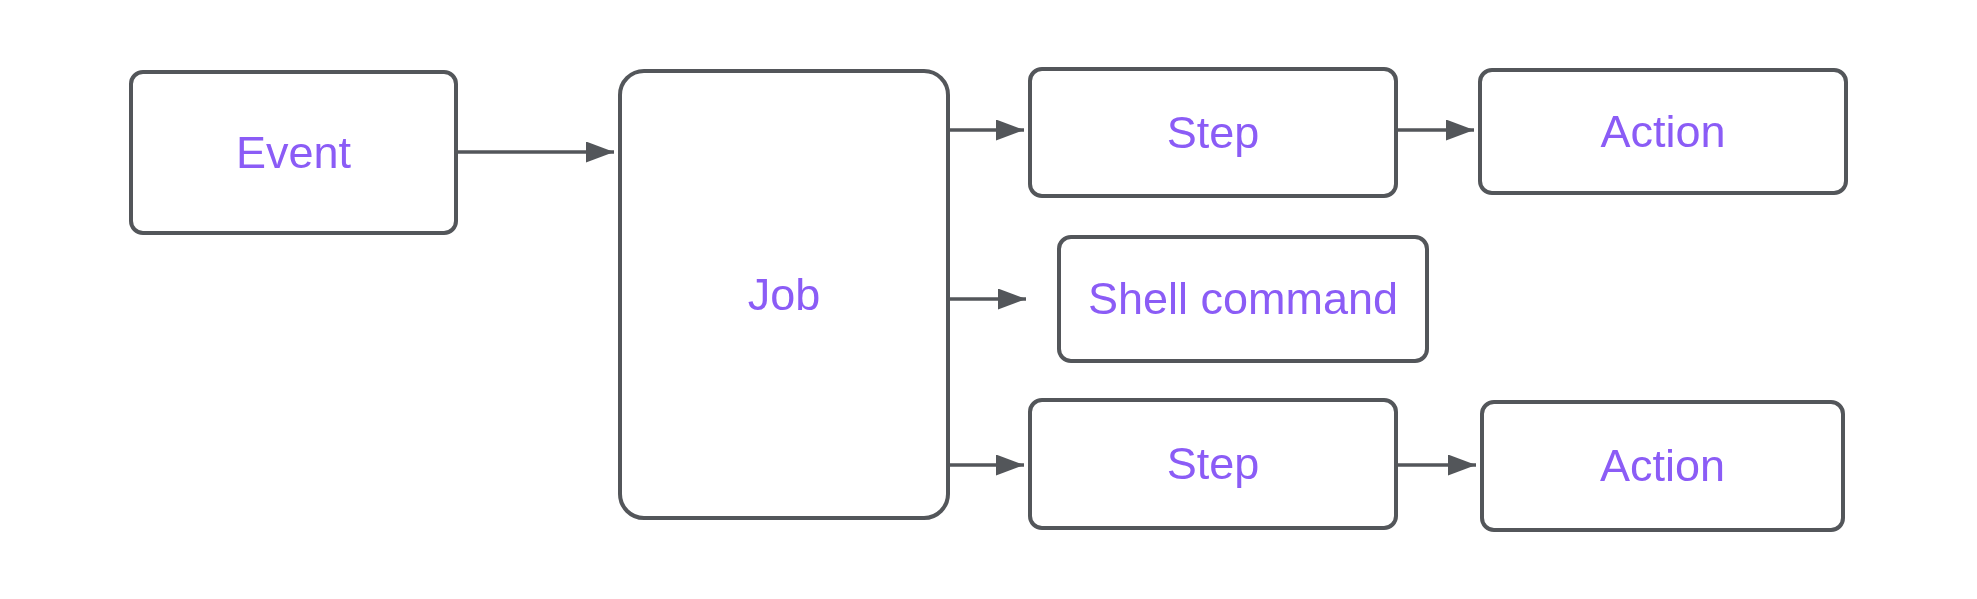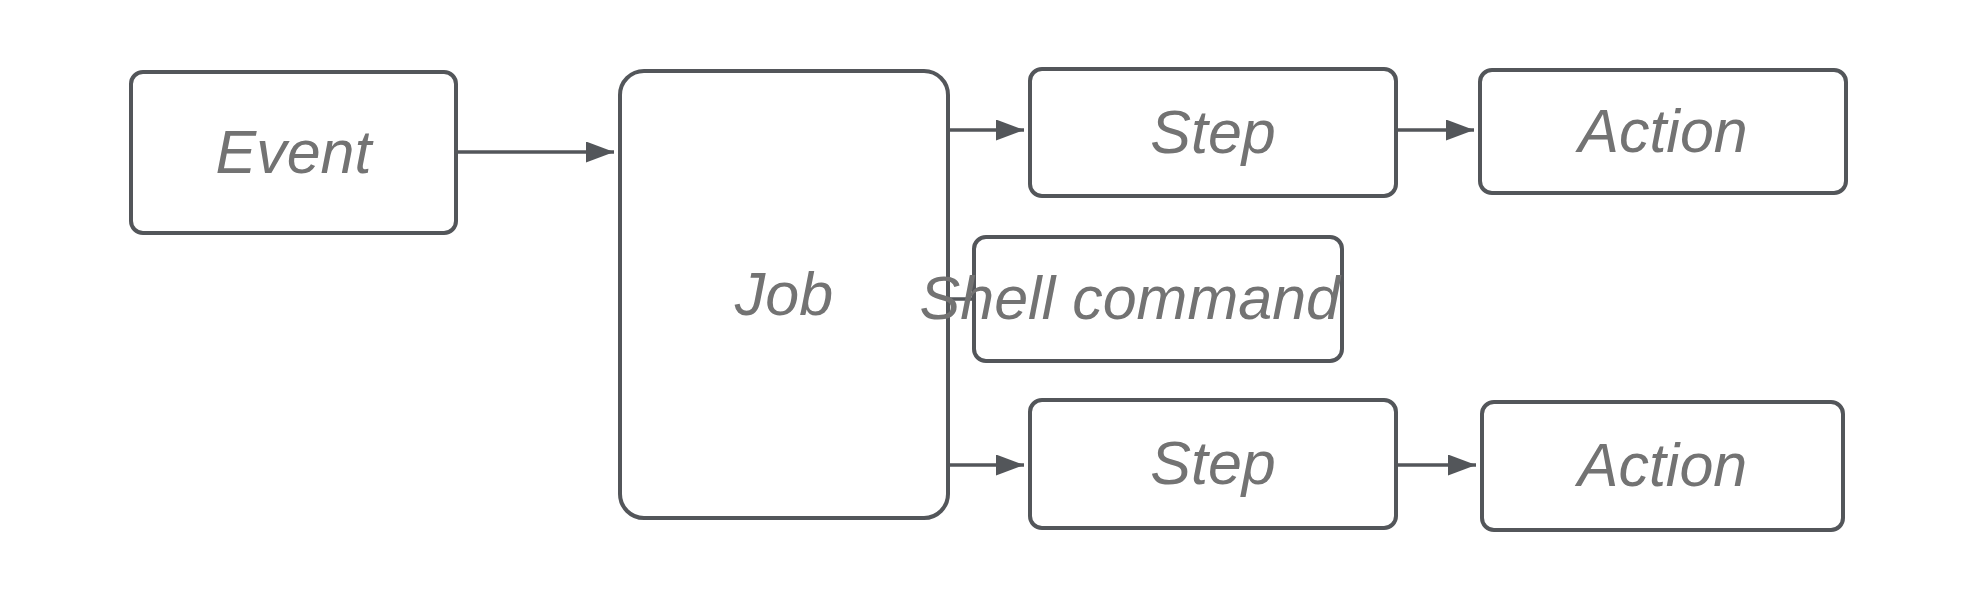--- a/index.html
+++ b/index.html
@@ -26,25 +26,24 @@
     box-sizing: border-box;
     background: #ffffff;
     border: 4px solid #53565A;
     border-radius: 14px;
     display: flex;
     align-items: center;
     justify-content: center;
     text-align: center;
   }
   .node-label {
-    font-size: 61px;
+    font-size: 45px;
     line-height: 1.2;
-    color: #737373;
+    color: #8b5cf6;
     white-space: nowrap;
-    font-style: italic;
   }
 </style>
 </head>
 <body>
 
 <div class="canvas">
 
   <svg class="edges" width="1977" height="599" viewBox="0 0 1977 599" aria-hidden="true">
     <defs>
       <marker id="arrowhead" markerWidth="9" markerHeight="7" refX="8" refY="3" orient="auto" markerUnits="strokeWidth">
@@ -68,21 +67,21 @@
   </div>
 
   <div class="node" style="left:1028px; top:67px; width:370px; height:131px;">
     <span class="node-label">Step</span>
   </div>
 
   <div class="node" style="left:1478px; top:68px; width:370px; height:127px;">
     <span class="node-label">Action</span>
   </div>
 
-  <div class="node" style="left:972px; top:235px; width:372px; height:128px;justify-content:flex-end;">
+  <div class="node" style="left:1057px; top:235px; width:372px; height:128px;">
     <span class="node-label">Shell command</span>
   </div>
 
   <div class="node" style="left:1028px; top:398px; width:370px; height:132px;">
     <span class="node-label">Step</span>
   </div>
 
   <div class="node" style="left:1480px; top:400px; width:365px; height:132px;">
     <span class="node-label">Action</span>
   </div>

